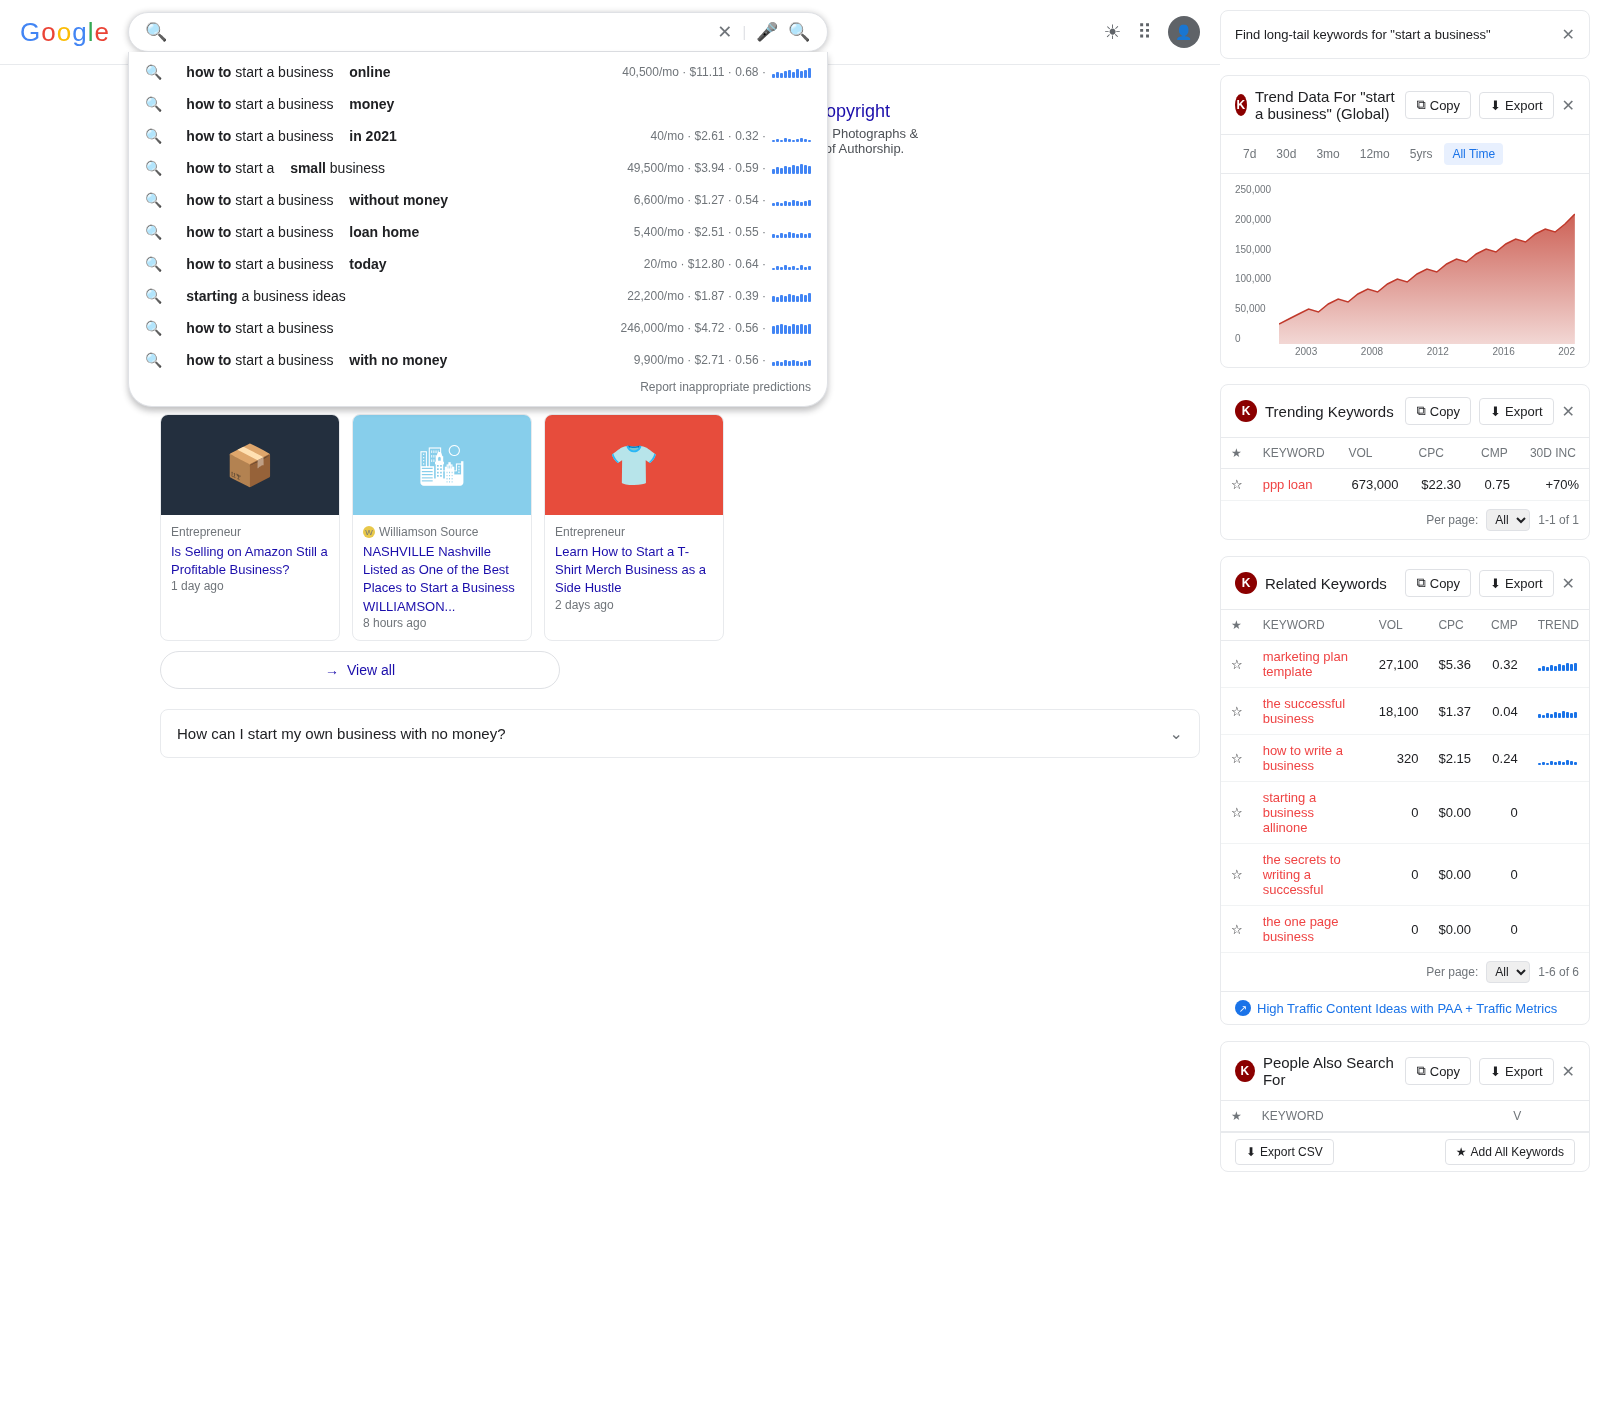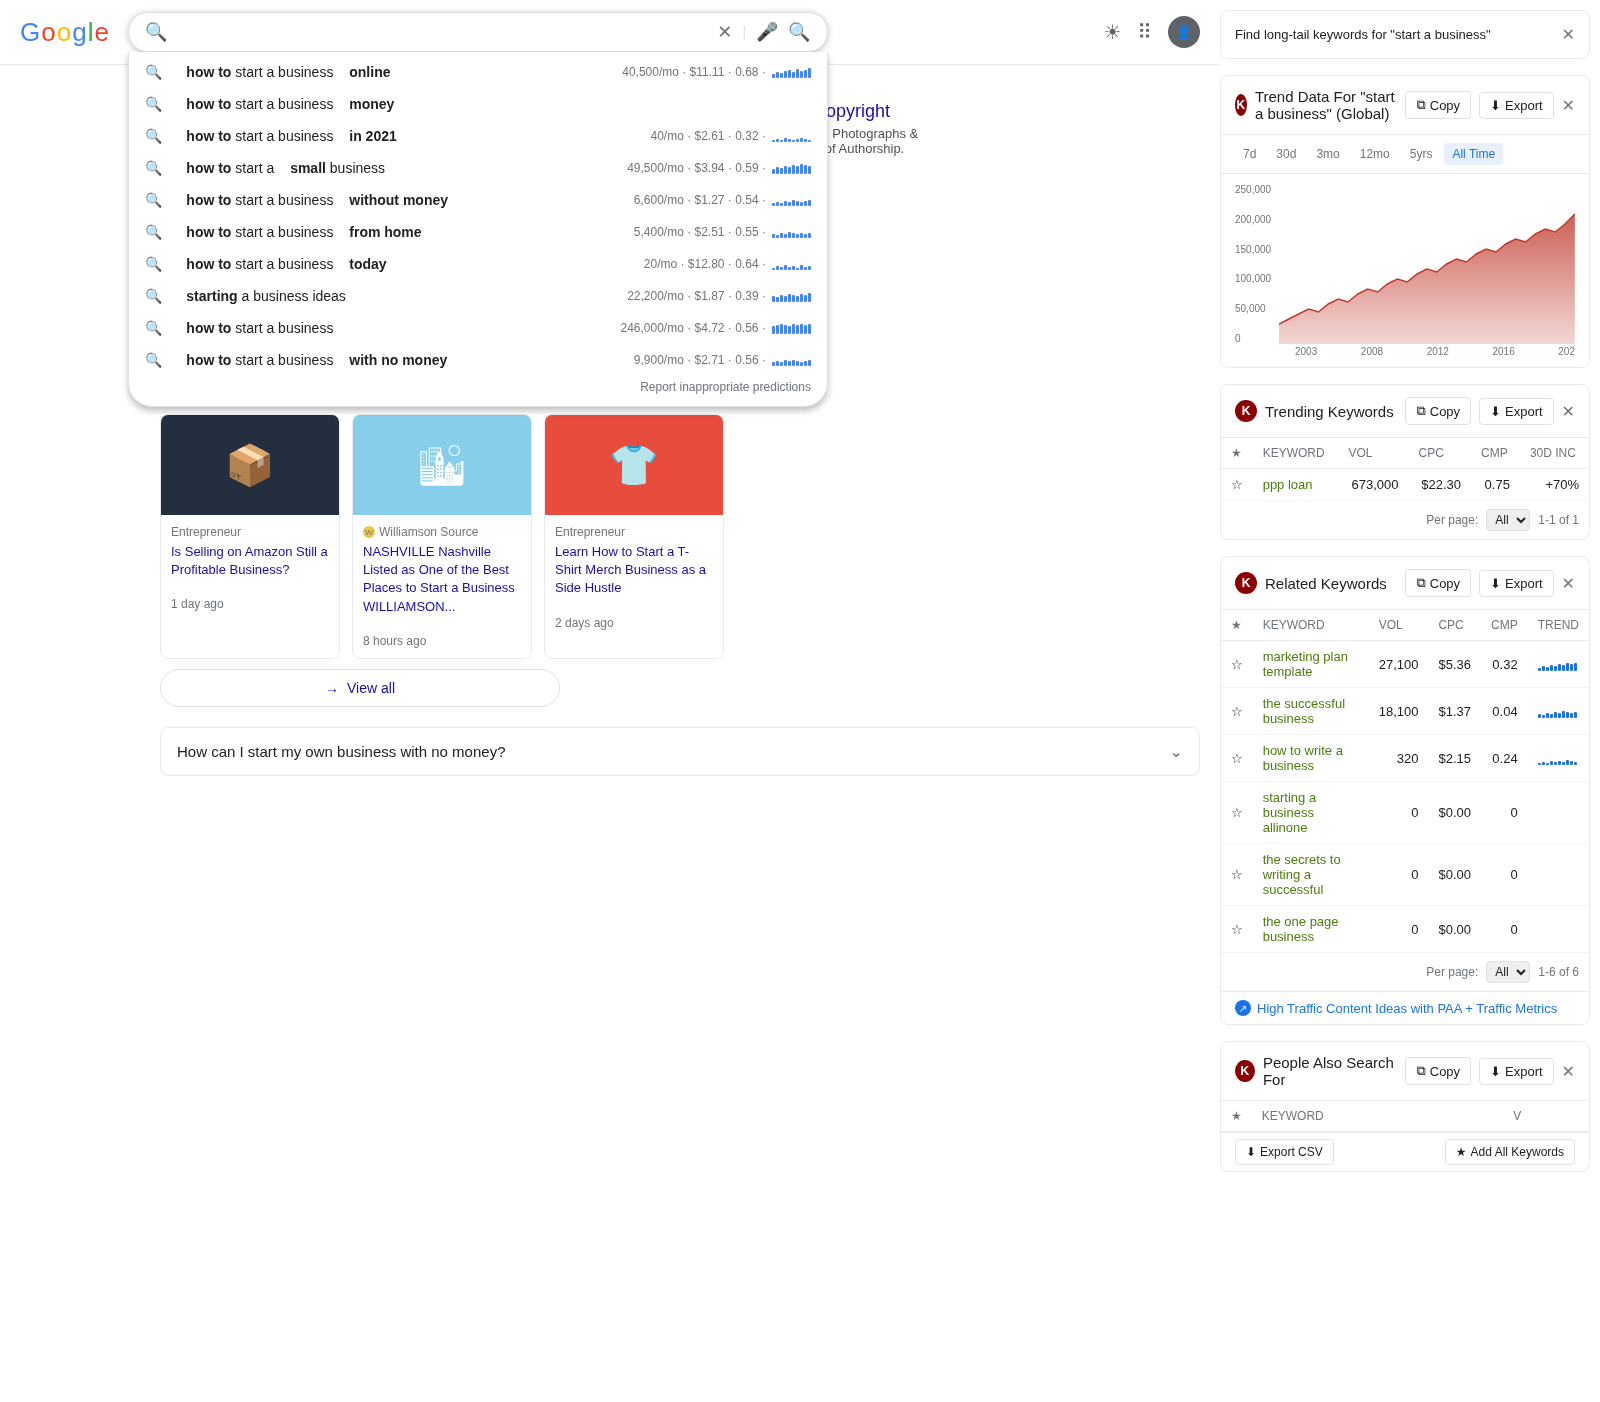--- a/index.html
+++ b/index.html
@@ -58,21 +58,21 @@
     .stories-grid { display: flex; gap: 12px; }
     .story-card { border: 1px solid #e8eaed; border-radius: 8px; overflow: hidden; width: 180px; cursor: pointer; }
     .story-img { width: 100%; height: 100px; object-fit: cover; background: #e8eaed; display: flex; align-items: center; justify-content: center; font-size: 40px; }
     .story-img.amazon { background: #232f3e; color: #FF9900; }
     .story-img.nashville { background: #87CEEB; color: #fff; }
     .story-img.shirts { background: #e74c3c; color: #fff; }
     .story-content { padding: 10px; }
     .story-source { font-size: 12px; color: #70757a; font-weight: 500; margin-bottom: 4px; }
     .story-title { font-size: 13px; color: #202124; line-height: 1.4; }
     .story-title a { color: #1a0dab; text-decoration: none; }
-    .story-time { font-size: 12px; color: #70757a; margin-top: 18px; }
+    .story-time { font-size: 12px; color: #70757a; margin-top: 0; }
     .view-all-btn { display: flex; align-items: center; justify-content: center; gap: 8px; border: 1px solid #dfe1e5; border-radius: 24px; padding: 10px 20px; cursor: pointer; color: #1a0dab; font-size: 14px; margin-top: 10px; width: 400px; }
 
     
     .paa-section { margin: 20px 0; }
     .paa-header { display: flex; align-items: center; justify-content: space-between; margin-bottom: 8px; }
     .paa-title { font-size: 20px; font-weight: 400; color: #202124; }
     .paa-item { border: 1px solid #e8eaed; border-radius: 8px; margin-bottom: 6px; padding: 14px 16px; display: flex; align-items: center; justify-content: space-between; cursor: pointer; }
     .paa-item-text { font-size: 15px; color: #202124; }
     .paa-chevron { color: #70757a; font-size: 16px; }
 
@@ -96,21 +96,21 @@
     
     .trend-tabs { display: flex; gap: 4px; padding: 8px 14px; border-bottom: 1px solid #e8eaed; }
     .trend-tab { padding: 4px 8px; border-radius: 4px; cursor: pointer; font-size: 12px; color: #70757a; }
     .trend-tab.active { background: #e8f0fe; color: #1a73e8; font-weight: 500; }
     .trend-chart-area { padding: 10px 14px; }
 
     
     .kw-table { width: 100%; border-collapse: collapse; }
     .kw-table th { text-align: left; font-size: 12px; color: #70757a; padding: 8px 10px; border-bottom: 1px solid #e8eaed; font-weight: 500; }
     .kw-table td { padding: 8px 10px; font-size: 13px; color: #202124; border-bottom: 1px solid #f1f3f4; }
-    .kw-table td a { color: #4d7c0f; text-decoration: none; cursor: pointer; }
+    .kw-table td a { color: #ef4444; text-decoration: none; cursor: pointer; }
     .inc-positive { color: #188038; font-weight: 500; }
     .per-page-row { display: flex; align-items: center; justify-content: flex-end; gap: 8px; padding: 8px 10px; font-size: 12px; color: #70757a; }
     .per-page-select { border: 1px solid #dfe1e5; border-radius: 4px; padding: 2px 4px; font-size: 12px; color: #202124; cursor: pointer; }
 
     
     .trend-sparkline { display: inline-flex; gap: 1px; align-items: flex-end; height: 16px; }
     .trend-sparkline span { width: 3px; background: #1a73e8; border-radius: 1px; }
 
     
     .bottom-bar { display: flex; align-items: center; justify-content: space-between; padding: 6px 14px; border-top: 1px solid #e8eaed; }
@@ -218,21 +218,21 @@
                   <span style="height:4px"></span>
                   <span style="height:6px"></span>
                   <span style="height:5px"></span>
                   <span style="height:4px"></span>
                   <span style="height:5px"></span>
                   <span style="height:6px"></span>
                 </span></span>
           </div>
           <div class="autocomplete-item">
             <span class="autocomplete-search-icon">🔍</span>
-            <span class="autocomplete-text"><strong>how to</strong> start a business <strong>from home</strong></span>
+            <span class="autocomplete-text"><strong>how to</strong> start a business <strong>loan home</strong></span>
             <span class="autocomplete-meta">5,400/mo · $2.51 · 0.55 · <span class="mini-bar">
                   <span style="height:4px"></span>
                   <span style="height:3px"></span>
                   <span style="height:5px"></span>
                   <span style="height:4px"></span>
                   <span style="height:6px"></span>
                   <span style="height:5px"></span>
                   <span style="height:4px"></span>
                   <span style="height:5px"></span>
                   <span style="height:4px"></span>

